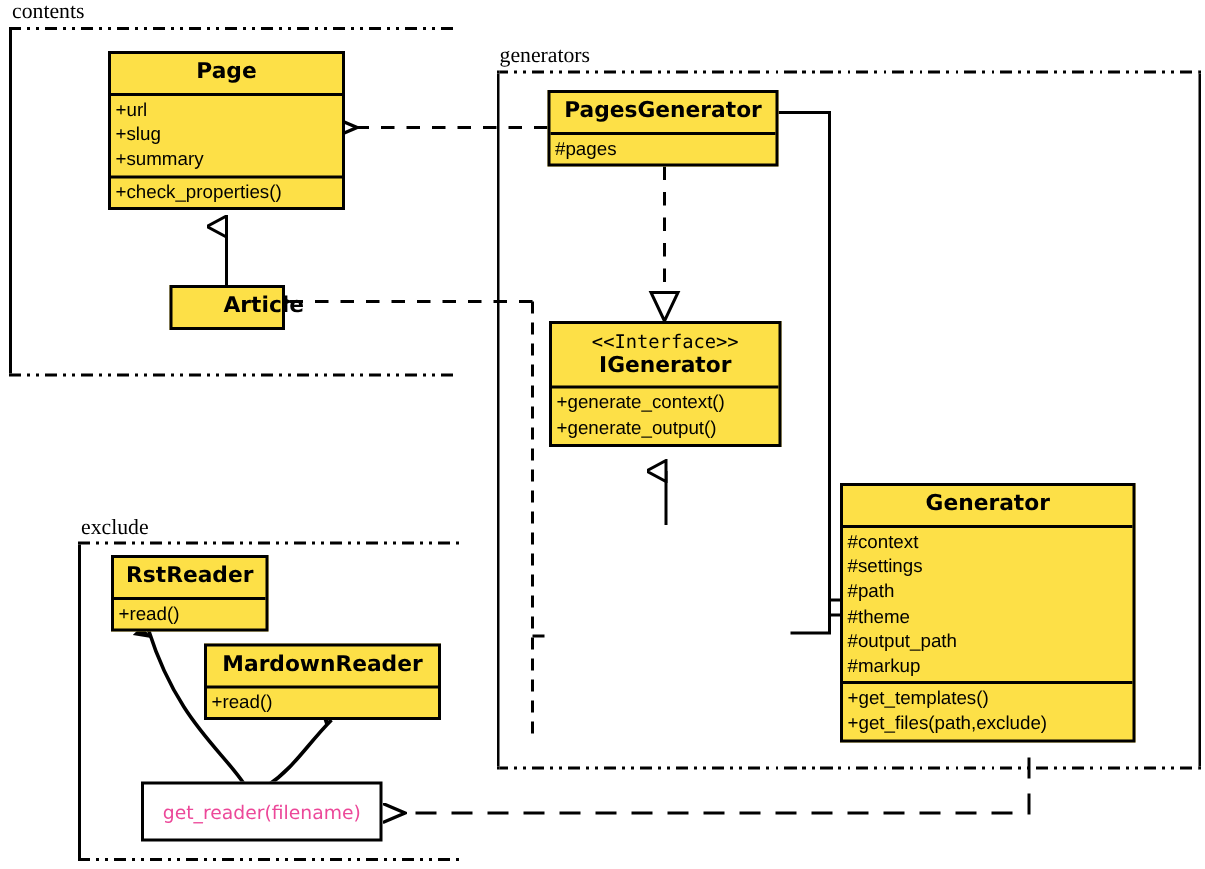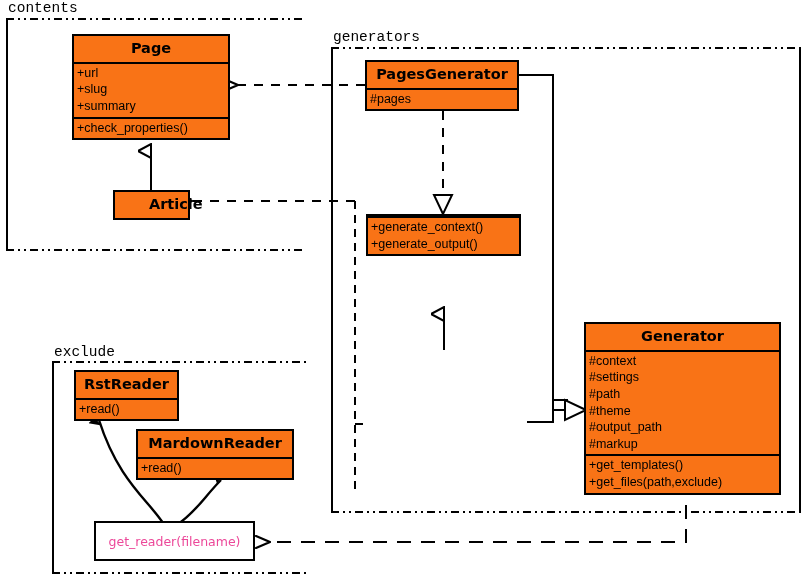--- a/index.html
+++ b/index.html
@@ -17,35 +17,35 @@
   }
   
   .package {
     position: absolute;
     box-sizing: border-box;
     border: 2px dashed #000;
     background: transparent;
   }
   .pkg-label {
     position: absolute;
-    font-family: Liberation Mono, monospace;
+    font-family: Liberation Serif, serif;
     font-size: 14.5px;
     color: #000;
     background: #ffffff;
     padding: 0 2px;
     white-space: nowrap;
     line-height: 1;
     text-align: right;
   }
   
   .umlclass {
     position: absolute;
     box-sizing: border-box;
     border: 2px solid #000;
-    background: #f97316;
+    background: #fde047;
     font-family: "DejaVu Sans Mono", monospace;
     font-size: 12.5px;
     color: #000;
   }
   .uml-name {
     font-family: "DejaVu Sans", sans-serif;
     font-weight: bold;
     font-size: 14.5px;
     text-align: center;
     padding: 4px 4px 5px 4px;
@@ -199,28 +199,32 @@
   </div>
 
   <div class="umlclass" style="left:365px; top:60px; width:154px;">
     <div class="uml-name">PagesGenerator</div>
     <div class="uml-compartment uml-sep">
       <div class="uml-item">#pages</div>
     </div>
   </div>
 
   <div class="umlclass" style="left:366px; top:214px; width:155px;">
+    <div class="uml-name">
+      <span class="uml-stereo">&lt;&lt;Interface&gt;&gt;</span>
+      <span>IGenerator</span>
+    </div>
     <div class="uml-compartment uml-sep">
       <div class="uml-item">+generate_context()</div>
       <div class="uml-item">+generate_output()</div>
     </div>
   </div>
 
 
-  <div class="umlclass" style="left:584px; top:322px; width:197px;">
+  <div class="umlclass" style="left:560px; top:322px; width:197px;">
     <div class="uml-name">Generator</div>
     <div class="uml-compartment uml-sep">
       <div class="uml-item">#context</div>
       <div class="uml-item">#settings</div>
       <div class="uml-item">#path</div>
       <div class="uml-item">#theme</div>
       <div class="uml-item">#output_path</div>
       <div class="uml-item">#markup</div>
     </div>
     <div class="uml-compartment uml-sep">

